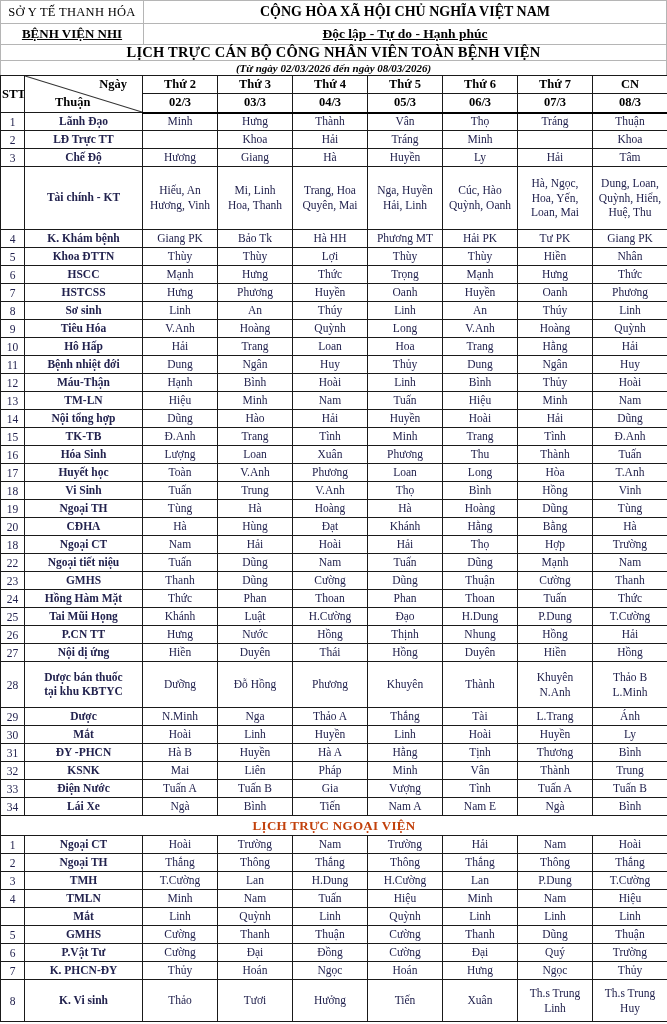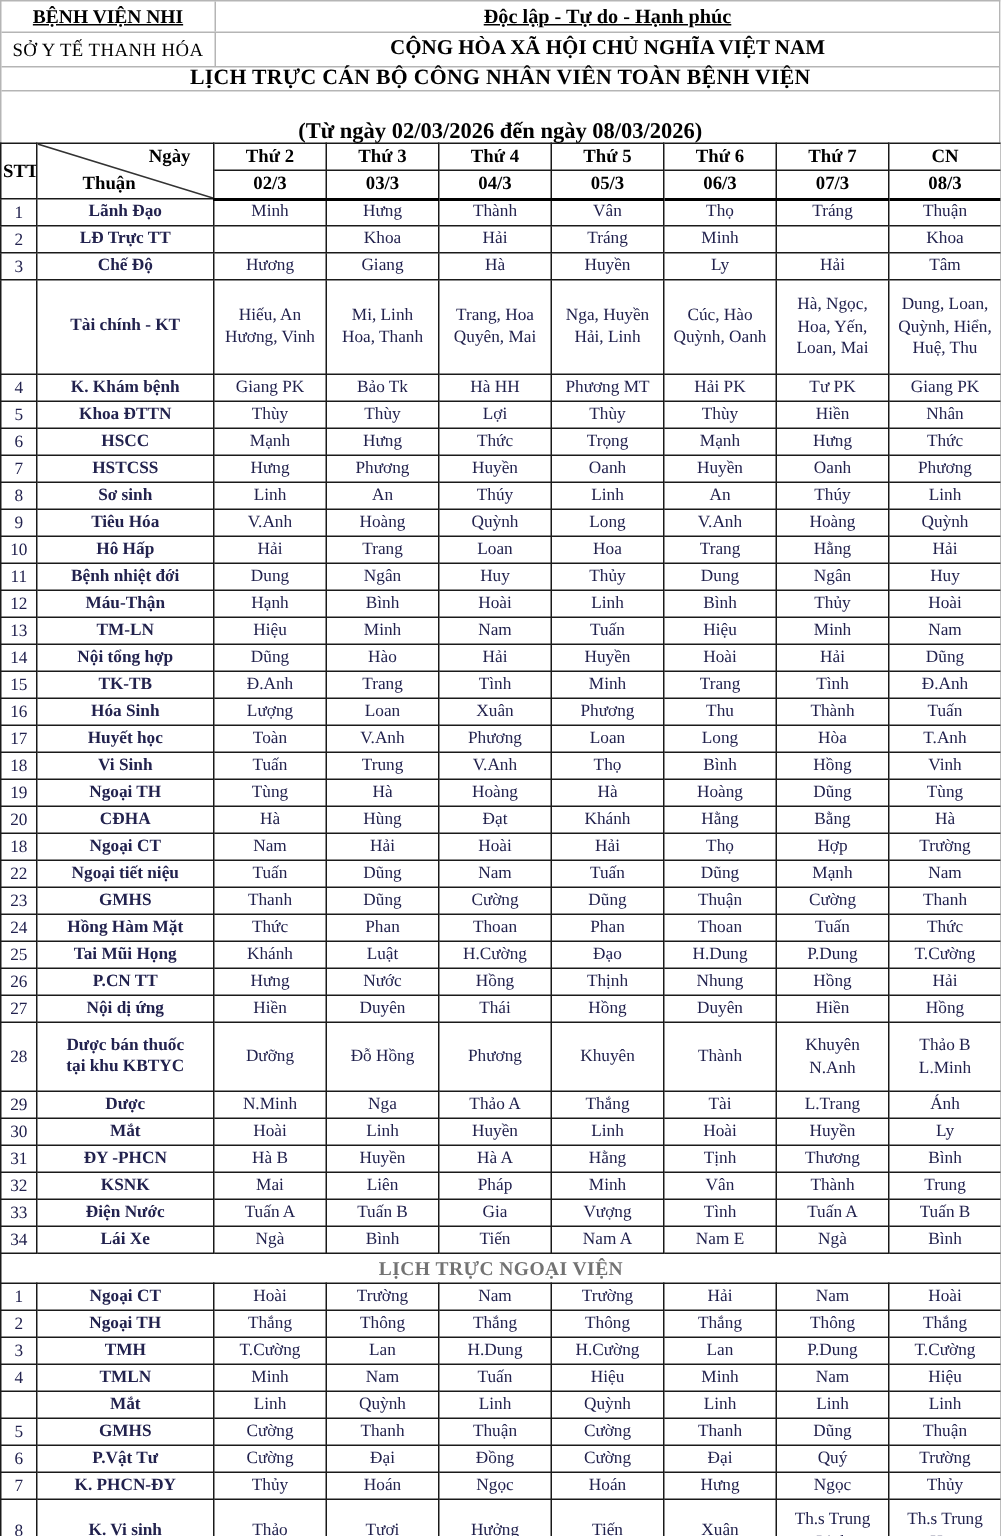--- a/index.html
+++ b/index.html
@@ -21,55 +21,55 @@
   .tb-row2{height:21px;border-bottom:1px solid var(--light-border);}
   .tb-left{width:143px;align-self:stretch;display:flex;align-items:center;justify-content:center;
     border-right:1px solid var(--light-border);}
   .tb-right{flex:1;text-align:center;}
   .org-top{font-size:12.5px;letter-spacing:.3px;}
   .org-bottom{font-size:13px;font-weight:bold;text-decoration:underline;}
   .motto1{font-size:14px;font-weight:bold;}
   .motto2{font-size:13.5px;font-weight:bold;text-decoration:underline;}
   .tb-title{height:16px;line-height:15px;text-align:center;font-size:14.5px;font-weight:bold;
     border-bottom:1px solid var(--light-border);letter-spacing:.2px;}
-  .tb-subtitle{height:14px;line-height:14px;text-align:center;font-size:15px;font-weight:bold;margin-top:20px;}
+  .tb-subtitle{height:14px;line-height:14px;text-align:center;font-size:11px;font-weight:bold;font-style:italic;}
   
   table{border-collapse:collapse;width:667px;table-layout:fixed;}
   th,td{border:1px solid var(--border);text-align:center;vertical-align:middle;
     padding:0 1px;overflow:hidden;}
   table{border:1.5px solid var(--border);}
   thead th{font-weight:bold;font-size:12.5px;color:var(--header-text);height:18px;background:#fff;}
   tr.date-row th{border-bottom:2px solid #000;height:19px;}
   th.diag{position:relative;padding:0;}
   .diag-svg{position:absolute;left:0;top:0;width:100%;height:100%;}
   .diag-day{position:absolute;top:1px;right:15px;}
   .diag-shift{position:absolute;bottom:2px;left:30px;}
   td.stt-cell{font-size:11.5px;color:var(--data-text);}
   td.department-cell{font-weight:bold;font-size:11.5px;color:var(--data-text);line-height:1.2;white-space:pre-line;}
   td.duty-cell{font-size:11.5px;color:var(--data-text);white-space:pre-line;line-height:1.3;}
   #body1 tr{height:18px;}
   #body1 tr:nth-child(4){height:63px;}
   #body1 tr:nth-child(29){height:46px;}
   #body2 tr{height:18px;}
   #body2 tr:last-child{height:42px;}
-  tr.section-title-row td{font-weight:bold;font-size:13px;height:20px;color:#737373;letter-spacing:.3px;}
+  tr.section-title-row td{font-weight:bold;font-size:13px;height:20px;color:#c2410c;letter-spacing:.3px;}
 </style>
 </head>
 <body>
 
 <div class="page">
 
   <div class="top-block">
+    <div class="tb-row tb-row1">
+      <div class="tb-left org-top">SỞ Y TẾ THANH HÓA</div>
+      <div class="tb-right motto1">CỘNG HÒA XÃ HỘI CHỦ NGHĨA VIỆT NAM</div>
+    </div>
     <div class="tb-row tb-row2">
       <div class="tb-left org-bottom">BỆNH VIỆN NHI</div>
       <div class="tb-right motto2">Độc lập  - Tự do - Hạnh phúc</div>
-    </div>
-    <div class="tb-row tb-row1">
-      <div class="tb-left org-top">SỞ Y TẾ THANH HÓA</div>
-      <div class="tb-right motto1">CỘNG HÒA XÃ HỘI CHỦ NGHĨA VIỆT NAM</div>
     </div>
     <div class="tb-title">LỊCH TRỰC  CÁN BỘ CÔNG NHÂN VIÊN TOÀN BỆNH VIỆN</div>
     <div class="tb-subtitle">(Từ ngày 02/03/2026 đến ngày 08/03/2026)</div>
   </div>
 
   <table>
     <colgroup>
       <col style="width:24px">
         <col style="width:118px">
       <col style="width:75px">

